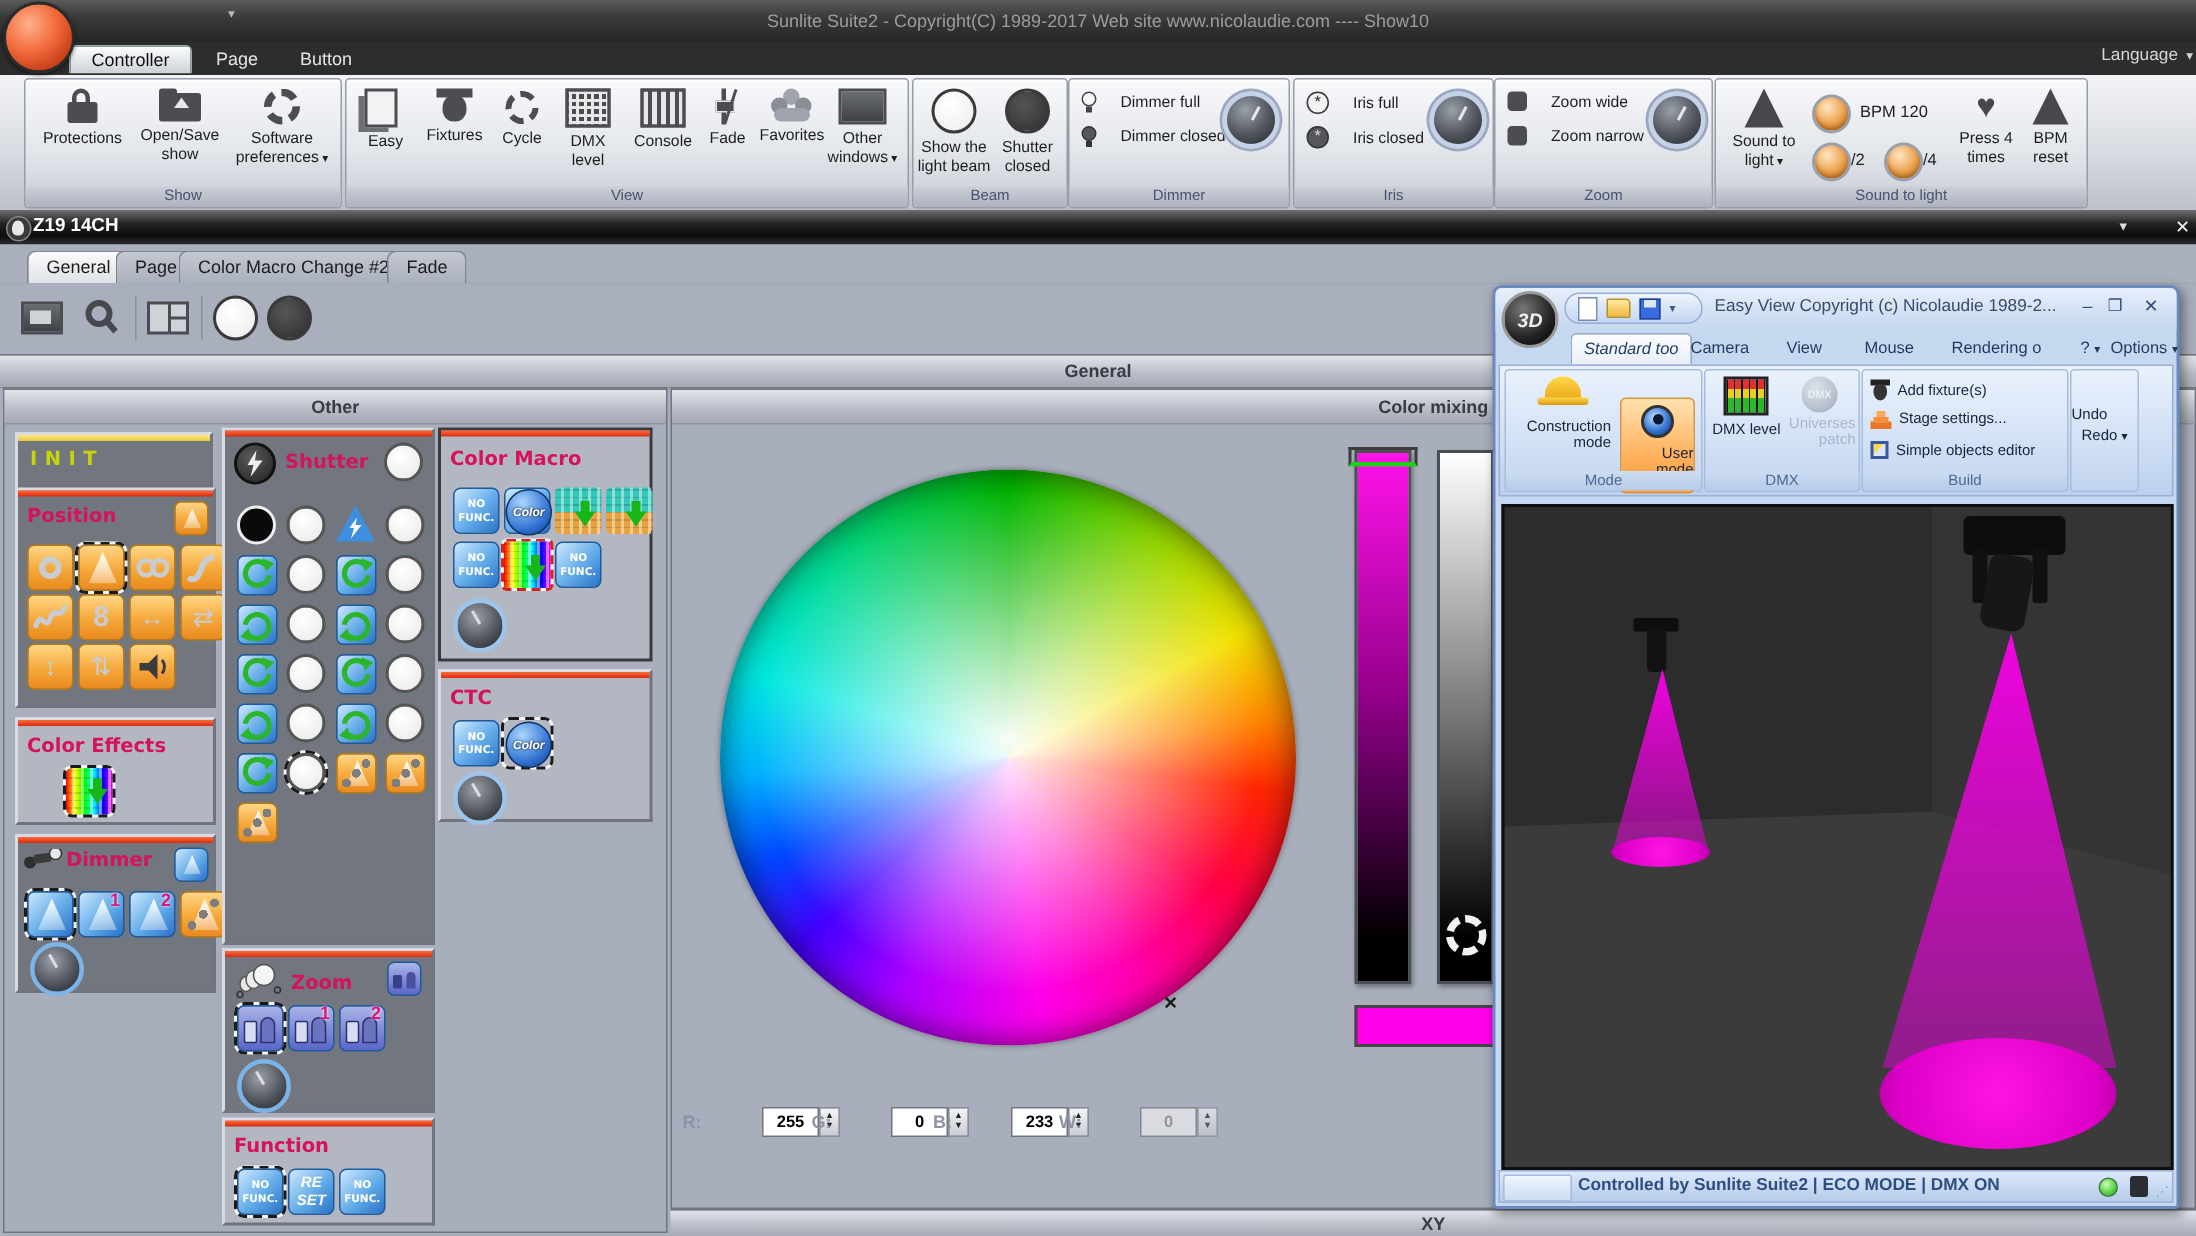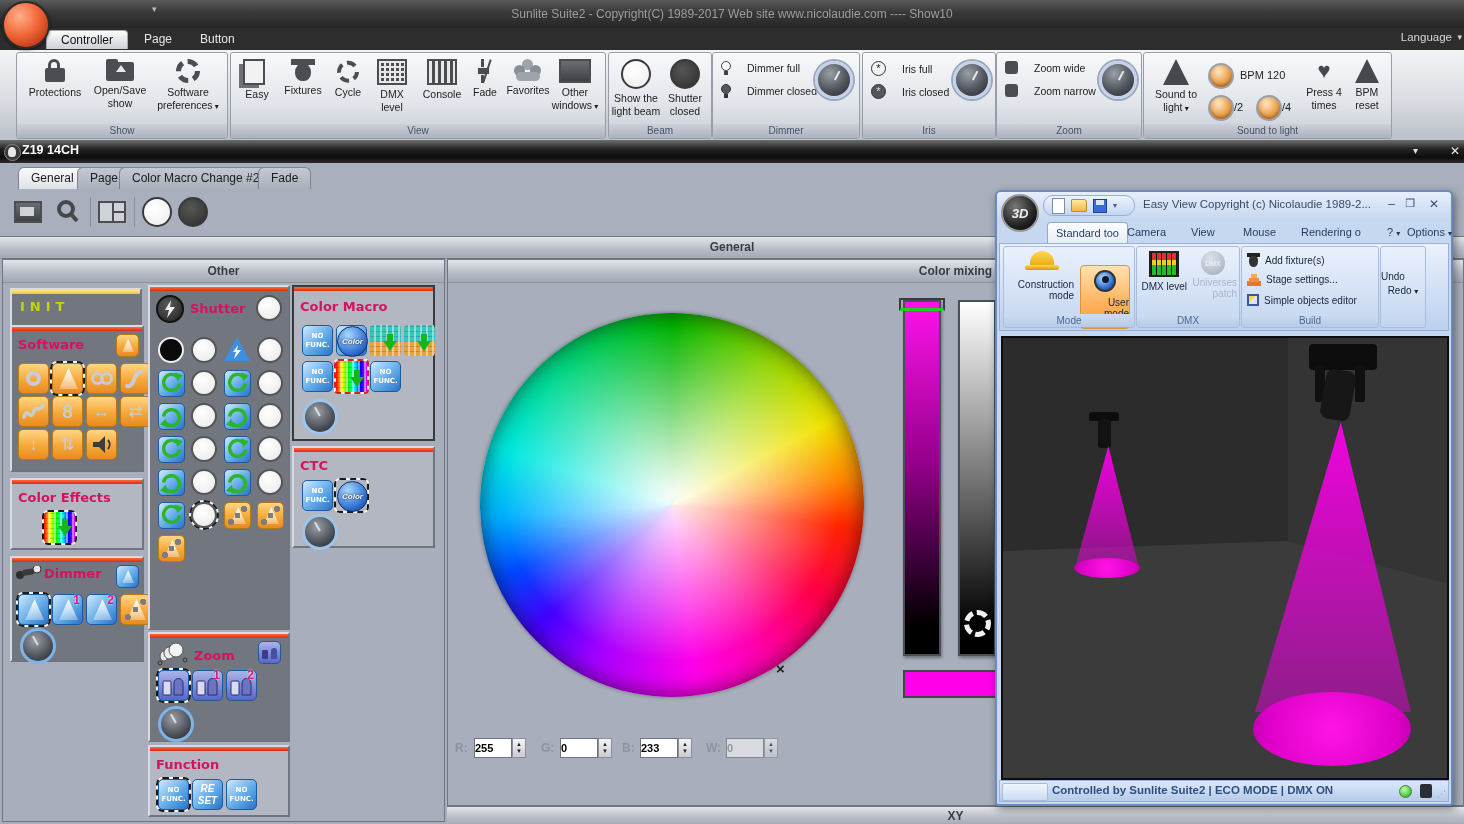--- a/index.html
+++ b/index.html
@@ -72,27 +72,27 @@
   .numtag{position:absolute;color:#e0157a;font-weight:bold;font-size:12px;text-shadow:0 0 2px #fff;}
   .knob2{border-radius:50%;background:radial-gradient(circle at 40% 32%,#9ba1a9,#4c5058 60%,#202329);border:3px solid #7db4e8;position:relative;}
   .knob2 i{position:absolute;left:48%;top:12%;width:2px;height:34%;background:#ddd;transform:rotate(-30deg);transform-origin:bottom center;}
   
   #wheel{border-radius:50%;
     background:radial-gradient(circle at 50% 47%,rgba(255,255,255,.97) 0%,rgba(255,255,255,.55) 26%,rgba(255,255,255,0) 60%),
     conic-gradient(from 0deg,#00b400,#93d400 35deg,#f2e200 62deg,#ff8400 82deg,#ff2600 97deg,#ff0048 122deg,#ff00a8 148deg,#ff00e8 172deg,#a800ff 205deg,#4400ff 228deg,#0048ff 247deg,#00b0ff 266deg,#00e8e0 288deg,#00d88c 318deg,#00b400 360deg);
     box-shadow:inset 0 0 22px rgba(0,0,0,.6),0 0 4px rgba(0,0,0,.4);}
   .fader{border:2px solid #4a4e55;box-sizing:border-box;box-shadow:1px 2px 3px rgba(0,0,0,.35);}
   .spinbox{display:flex;position:absolute;}
-  .spinbox input{width:36px;height:18px;border:1px solid #6f747e;font-size:11px;font-weight:bold;text-align:left;font-family:"Liberation Sans",sans-serif;padding:0;}
+  .spinbox input{width:36px;height:18px;border:1px solid #6f747e;font-size:11px;font-weight:bold;text-align:center;font-family:"Liberation Sans",sans-serif;padding:0;margin-left:34px;}
   .spinner{width:14px;height:20px;background:linear-gradient(#f4f5f7,#c9ccd3);border:1px solid #8a8f99;box-sizing:border-box;display:flex;flex-direction:column;align-items:center;justify-content:center;font-size:6px;color:#222;line-height:1.2;}
   .rgblab{position:absolute;font-size:12px;font-weight:bold;color:#8d93a4;}
   
   #easyview{left:995px;top:190px;width:458px;height:616px;z-index:60;background:#c6d7f0;border:2px solid #6a89bd;border-radius:6px 6px 3px 3px;box-sizing:border-box;box-shadow:2px 3px 8px rgba(0,0,0,.45);}
   .evtab{position:absolute;top:0;height:20px;padding:0 8px;font-size:11px;color:#1f3a5f;line-height:20px;white-space:nowrap;overflow:hidden;}
-  .evtab.active{background:linear-gradient(#fdfdfe,#e8eef8);border:1px solid #94aacc;border-bottom:none;border-radius:4px 4px 0 0;}
+  .evtab.active{background:linear-gradient(#fdfdfe,#e8eef8);border:1px solid #94aacc;border-bottom:none;border-radius:4px 4px 0 0;font-style:italic;}
   .evgroup{position:absolute;top:2px;height:80px;border:1px solid #a8bcdc;border-radius:3px;background:linear-gradient(#eaf1fc,#d3e1f6 60%,#c2d4ee);}
   .evglabel{position:absolute;left:0;right:0;bottom:0;height:13px;text-align:center;font-size:10px;color:#4a6a96;line-height:13px;background:linear-gradient(#cdddf2,#b6cbe8);border-radius:0 0 3px 3px;}
   .evtext{font-size:10px;color:#16243c;text-align:right;}
   .ledgrid{width:26px;height:22px;background:repeating-linear-gradient(90deg,#101010 0 1px,transparent 1px 5px),linear-gradient(#e03030 0 30%,#e8d020 30% 55%,#28b828 55% 100%);border:2px solid #222;}
   
   #scene{position:absolute;left:4px;top:144px;width:448px;height:444px;background:#2c2c2c;border:2px solid #0e0e0e;box-sizing:border-box;overflow:hidden;}
   .beamcone{position:absolute;clip-path:polygon(52% 0,0 100%,100% 100%);background:linear-gradient(rgba(255,0,238,.92),rgba(225,0,212,.5));}
   .pool{position:absolute;border-radius:50%;background:radial-gradient(circle,#ff14e4 0%,#dd00c8 75%,#b400a4 100%);}
   
   .dkico{background:#4b4d52;border-radius:3px;}
@@ -324,21 +324,21 @@
     <div class="hdrbar" style="position:absolute;left:0;top:0;right:0;height:22px;line-height:22px;">Other</div>
   </div>
 
   <div class="sec dark" style="left:10px;top:288px;width:132px;height:46px;">
     <div class="topline yellow"></div>
     <div style="position:absolute;left:8px;top:9px;font-size:13px;font-weight:bold;color:#c6d40a;letter-spacing:5px;font-family:'DejaVu Sans',sans-serif;">INIT</div>
   </div>
 
   <div class="sec dark" style="left:10px;top:325px;width:134px;height:147px;">
     <div class="topline red"></div>
-    <div class="sectitle" style="left:6px;top:10px;">Software</div>
+    <div class="sectitle" style="left:6px;top:10px;">Position</div>
     <div class="ob" style="left:104px;top:7px;width:23px;height:23px;">
         <span class="beamtri"></span>
       </div>
 
     <div class="ob" style="left:6px;top:36px;">
         <span style="position:absolute;left:7px;top:7px;width:15px;height:15px;border:4px solid #c9ccd2;border-radius:50%;box-sizing:border-box;"></span>
       </div>
     <div class="ob sel" style="left:40px;top:36px;">
         <span class="beamtri"></span>
       </div>

